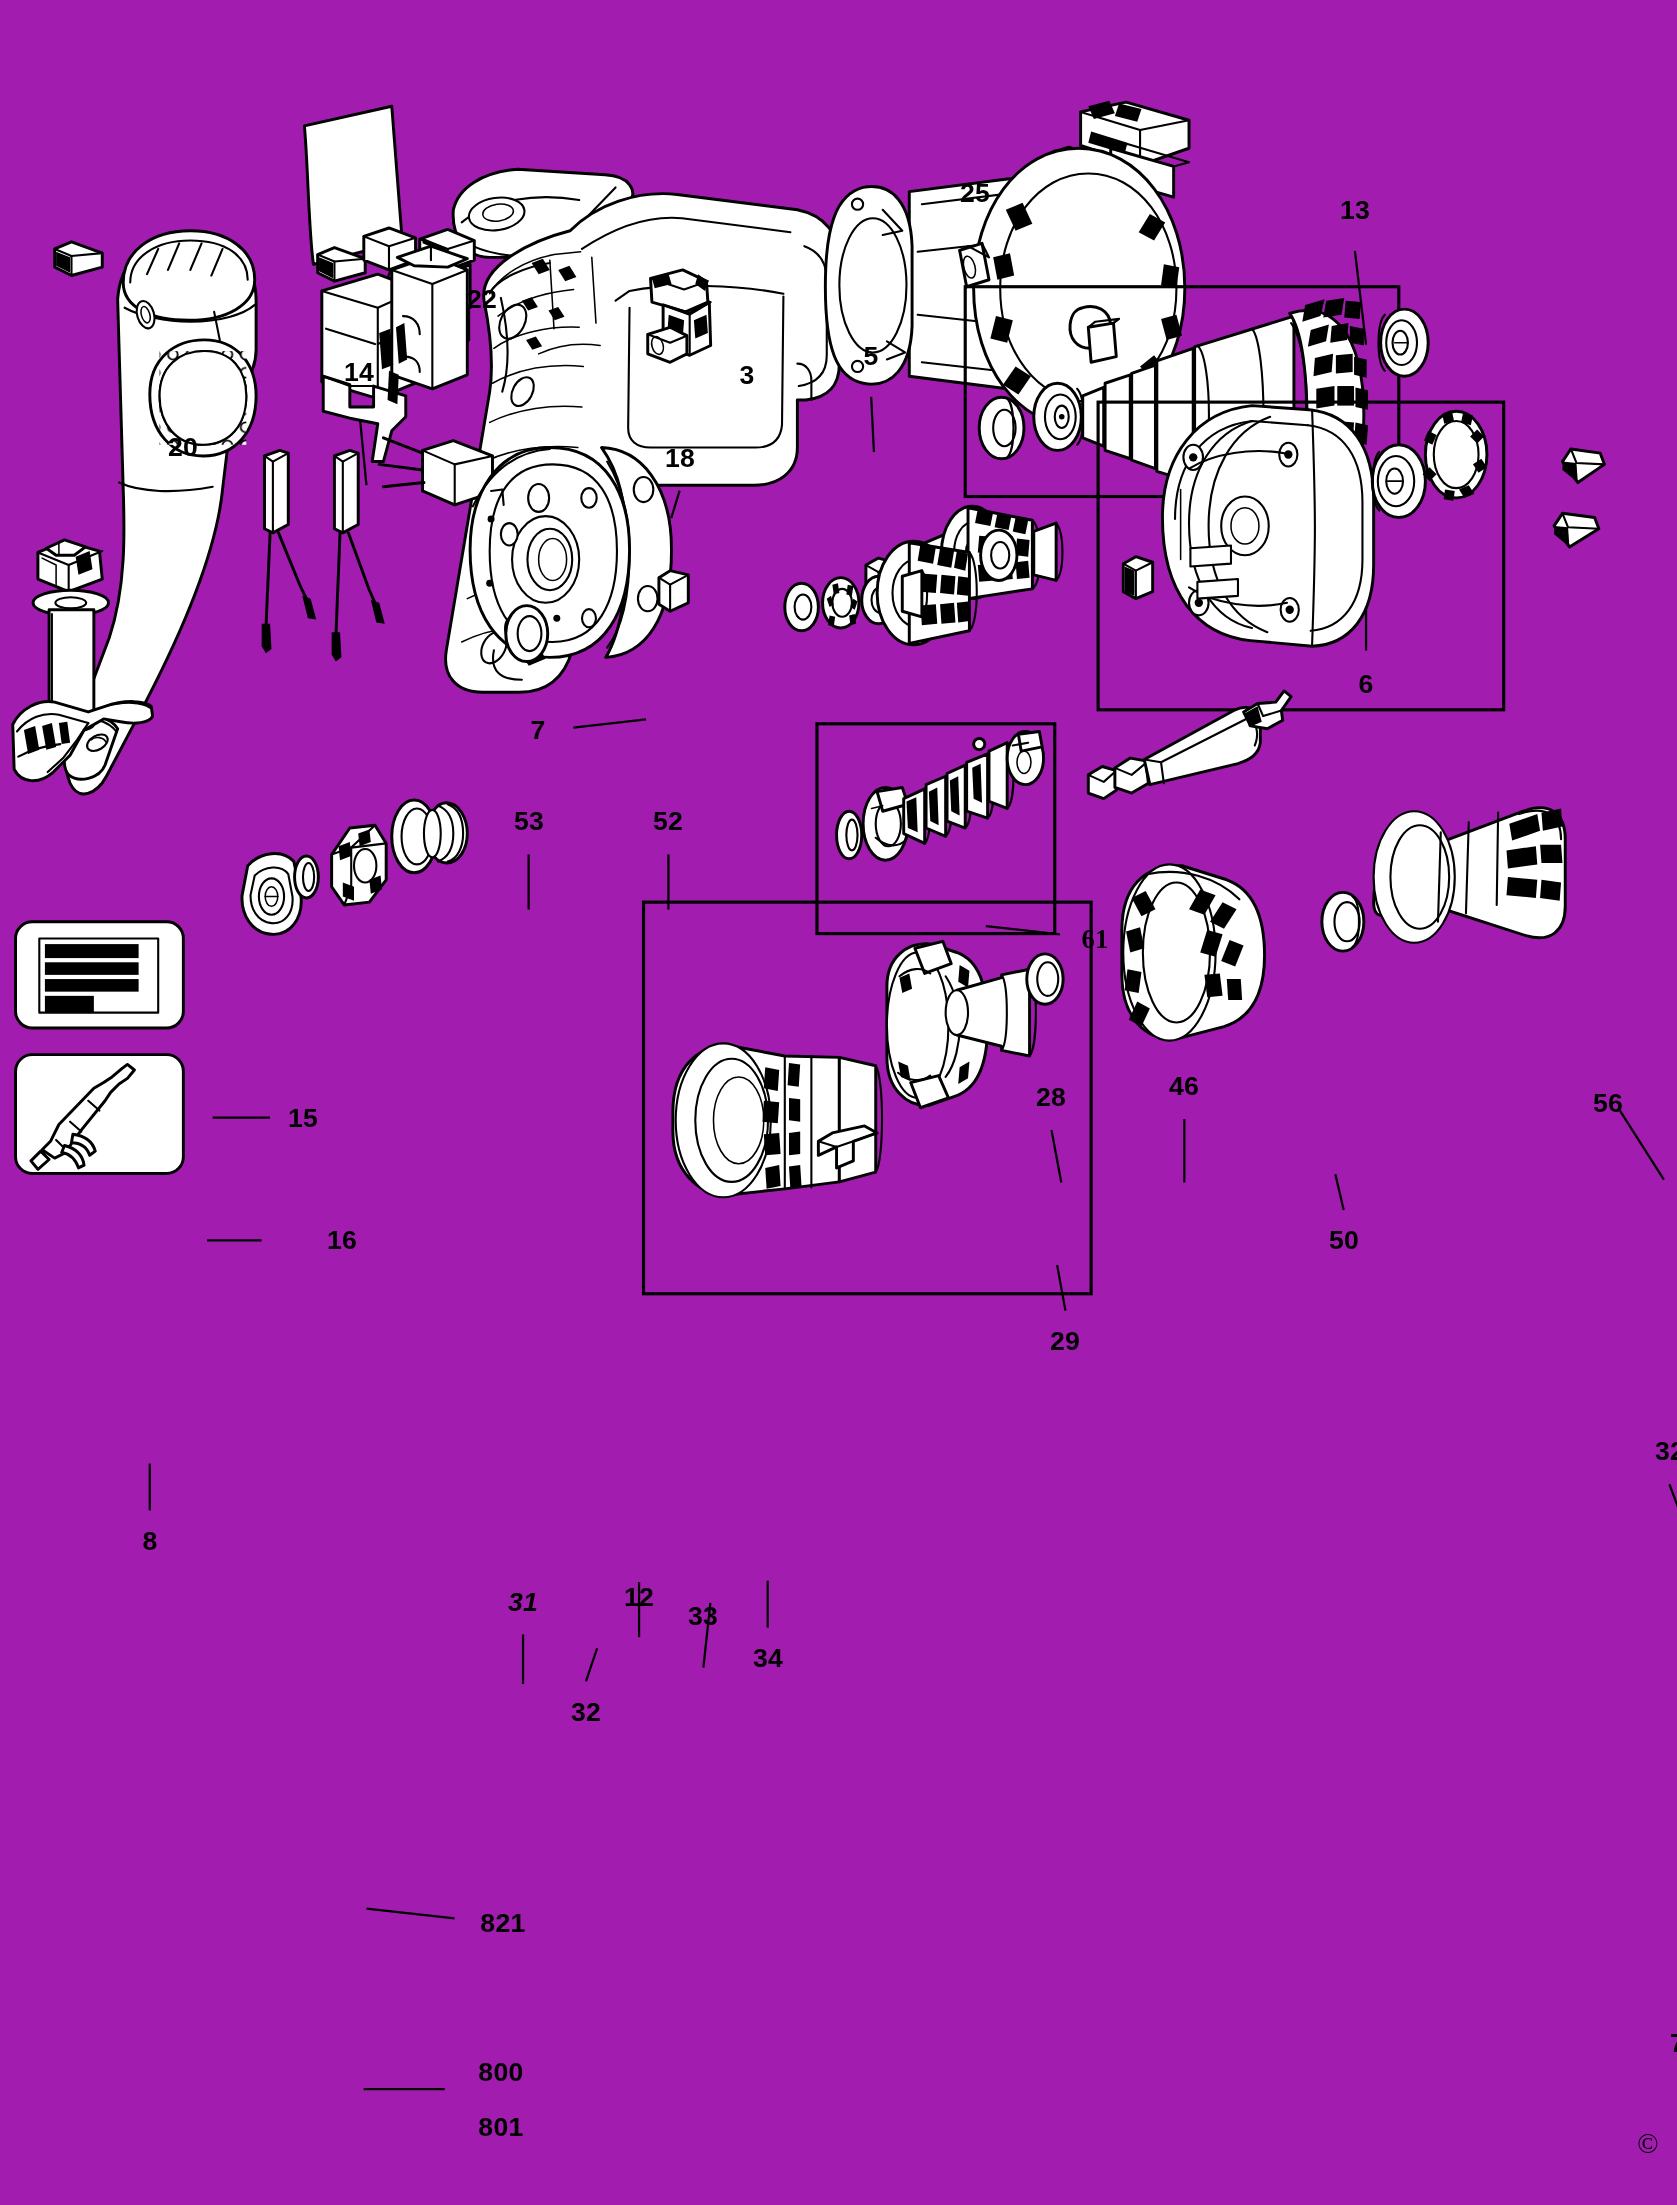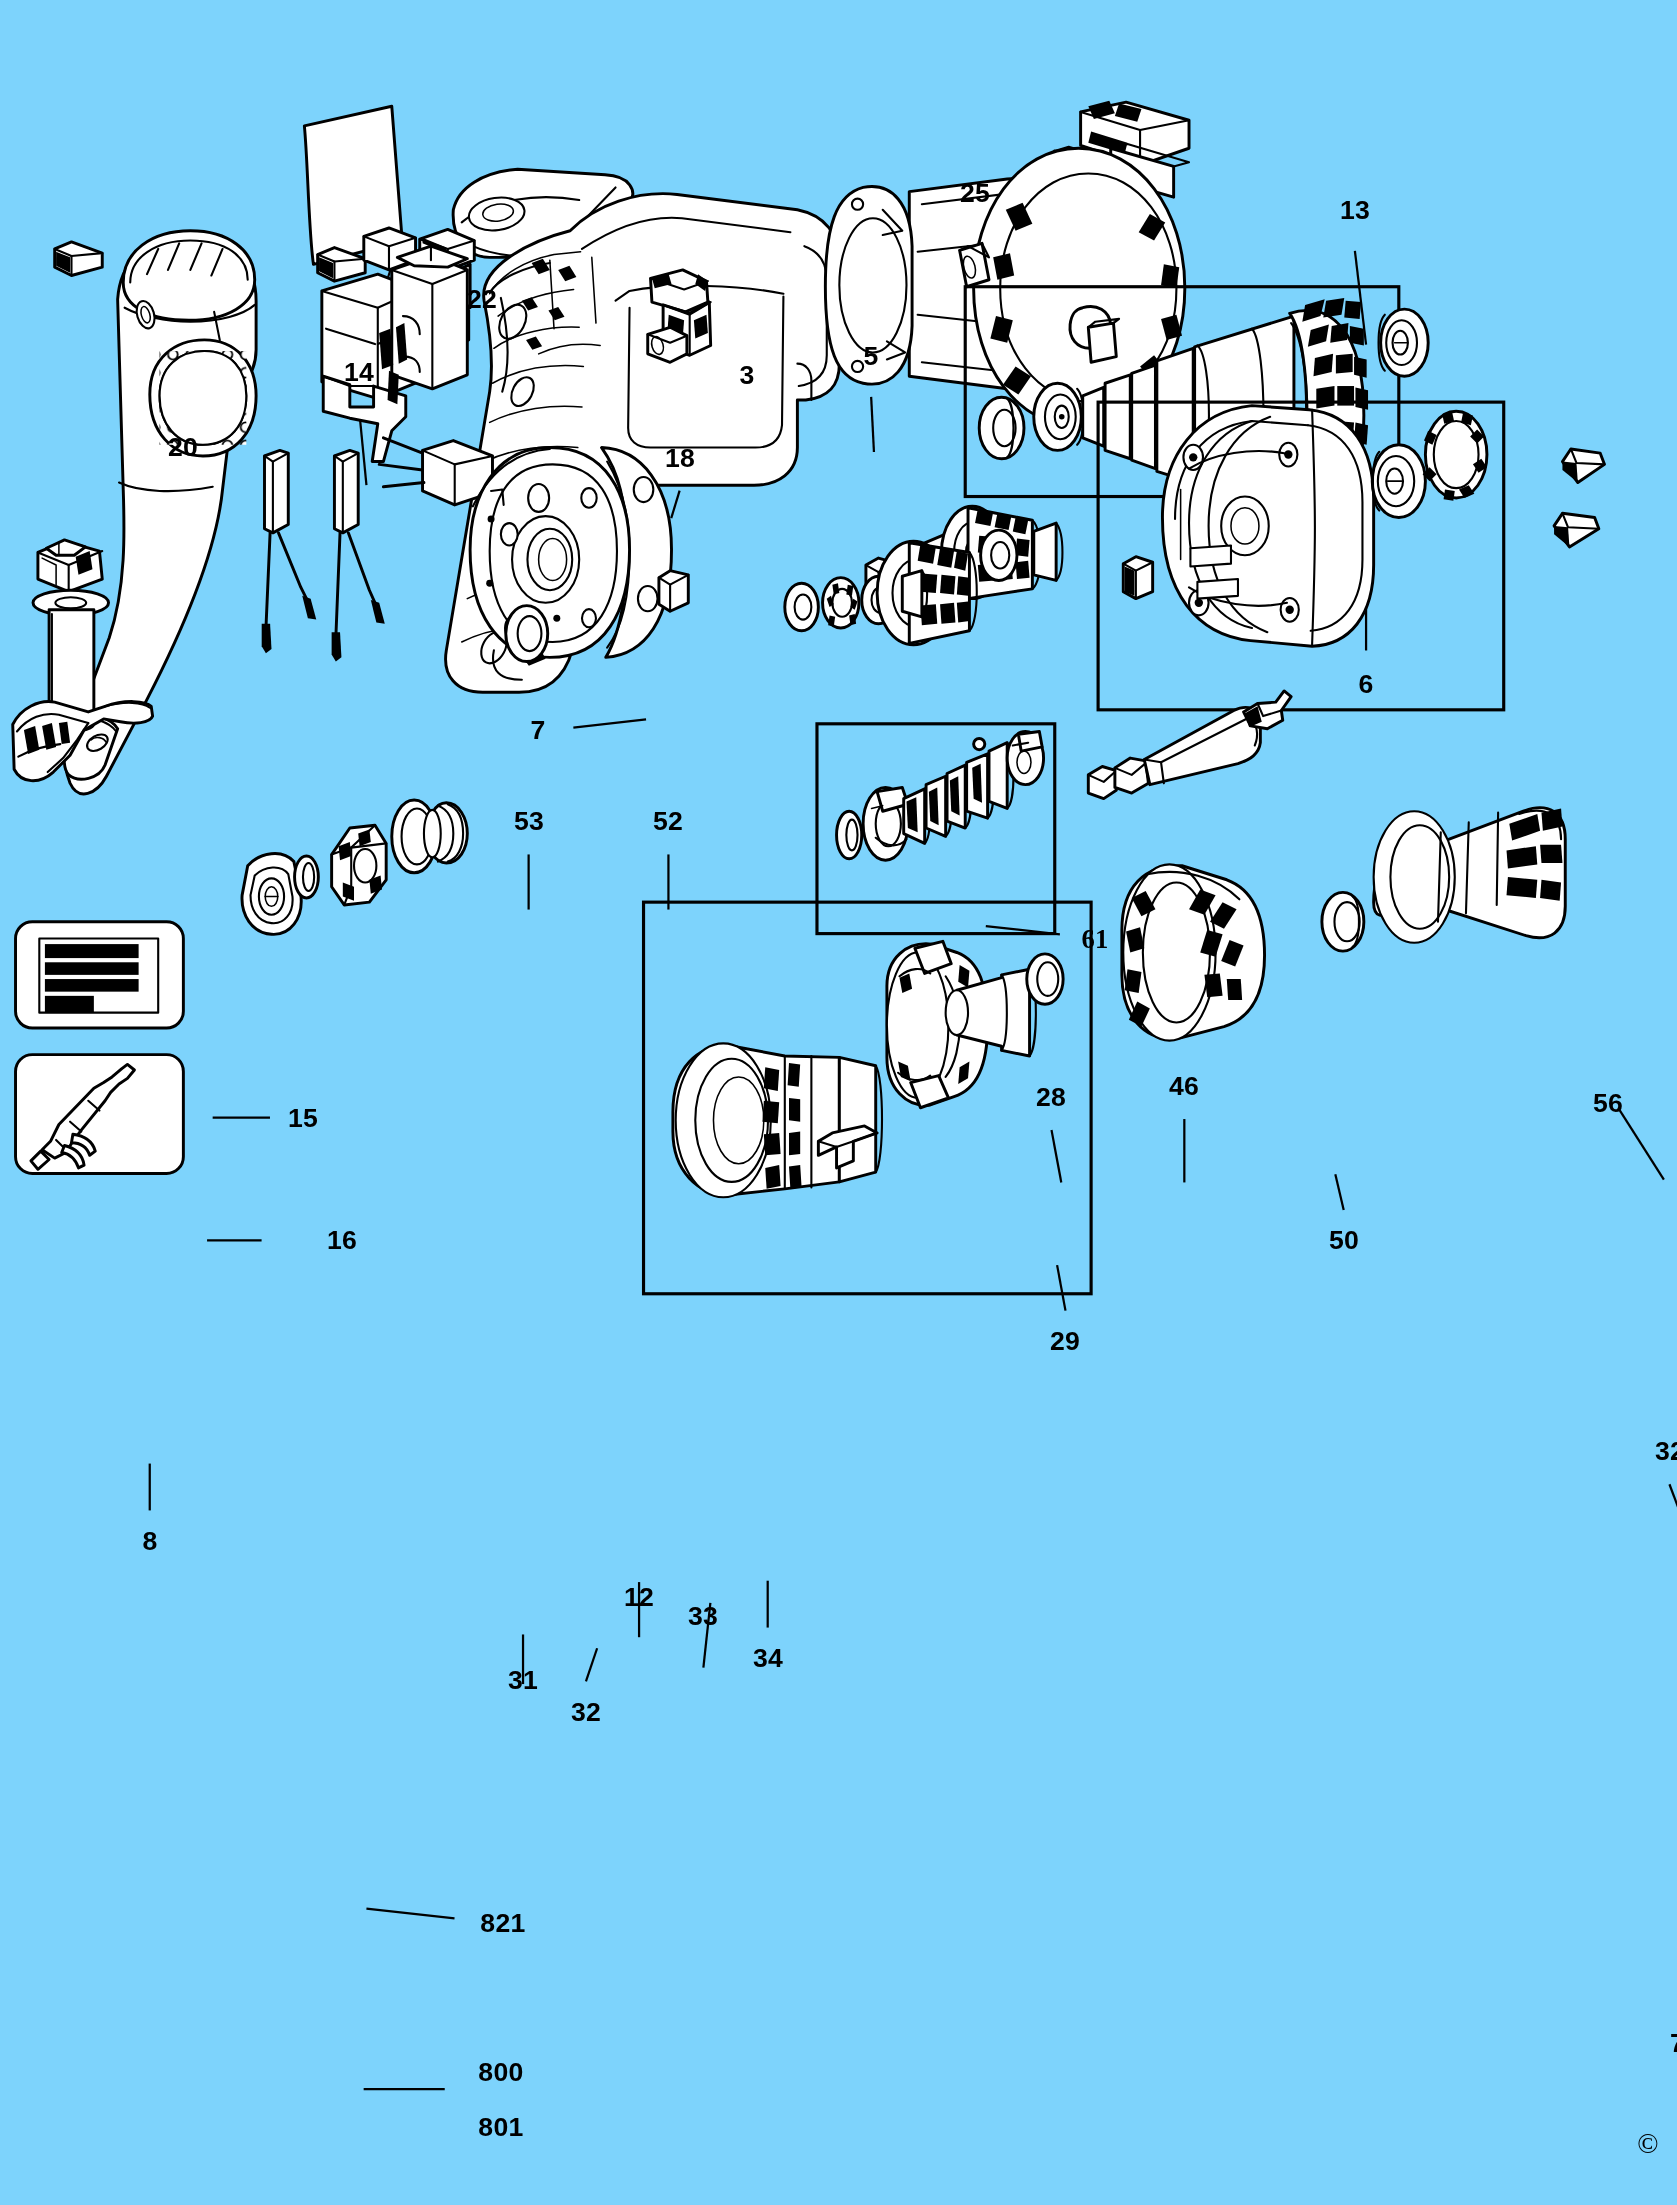--- a/index.html
+++ b/index.html
@@ -7,21 +7,21 @@
     padding: 0;
     background: #ffffff;
   }
   body {
     font-family: "Liberation Sans", sans-serif;
   }
   #sheet {
     position: relative;
     width: 1678px;
     height: 2205px;
-    background: #7dd3fc;
+    background: #a21caf;
     overflow: hidden;
   }
   #art {
     position: absolute;
     left: 0; top: 0;
     width: 1678px;
     height: 2205px;
   }
   .callout {
     position: absolute;
@@ -952,21 +952,21 @@
       <div class="callout" style="left: 1608px; top: 1079px; margin-top: 24px;">56</div>
       <div class="callout" style="left: 1051px; top: 1097px;">28</div>
       <div class="callout" style="left: 1184px; top: 1086px;">46</div>
       <div class="callout" style="left: 303px; top: 1118px;">15</div>
       <div class="callout" style="left: 302px; top: 1240px; margin-left: 40px;">16</div>
       <div class="callout" style="left: 1344px; top: 1240px;">50</div>
       <div class="callout" style="left: 1065px; top: 1341px;">29</div>
       <div class="callout" style="left: 1670px; top: 1451px;">32</div>
       <div class="callout" style="left: 150px; top: 1541px;">8</div>
       <div class="callout" style="left: 639px; top: 1549px; margin-top: 48px;">12</div>
-      <div class="callout" style="left: 523px; top: 1680px;">31</div>
+      <div class="callout" style="left: 523px; top: 1602px; font-style: italic;">31</div>
       <div class="callout" style="left: 586px; top: 1712px;">32</div>
       <div class="callout" style="left: 703px; top: 1608px; margin-top: 8px;">33</div>
       <div class="callout" style="left: 768px; top: 1658px;">34</div>
       <div class="callout" style="left: 503px; top: 1923px;">821</div>
       <div class="callout" style="left: 1685px; top: 2043px;">70</div>
       <div class="callout" style="left: 501px; top: 2072px;">800</div>
       <div class="callout" style="left: 501px; top: 2127px;">801</div>
     </div>
 
   <div class="copyright" style="left:1648px; top:2144px;">©</div>

